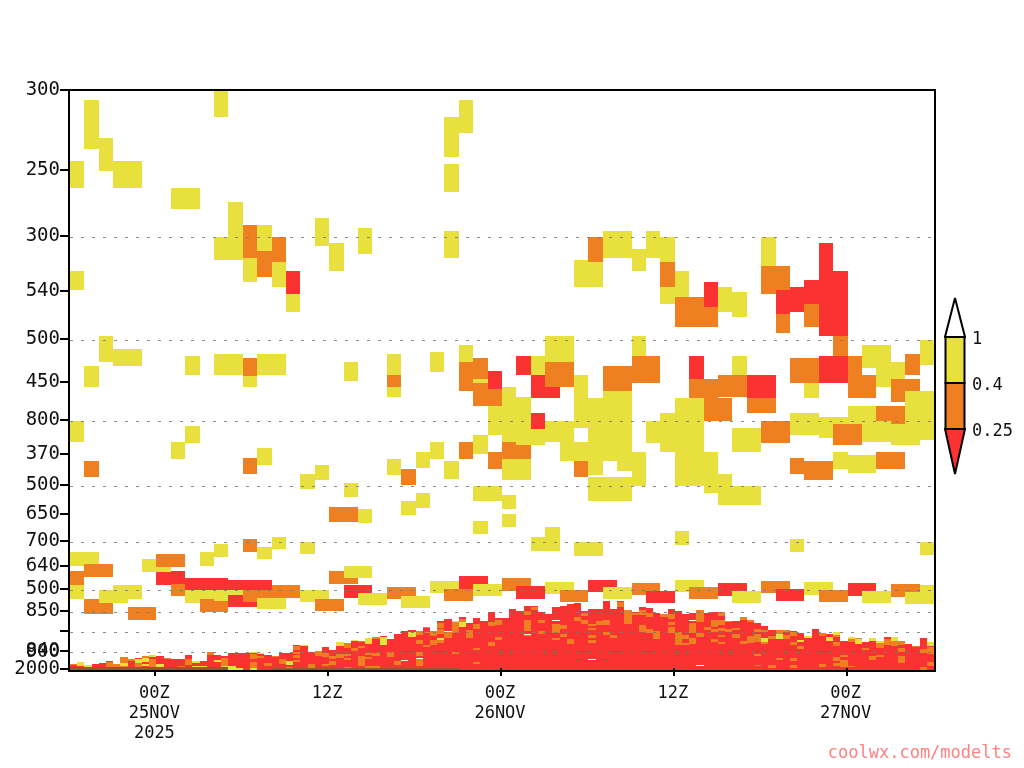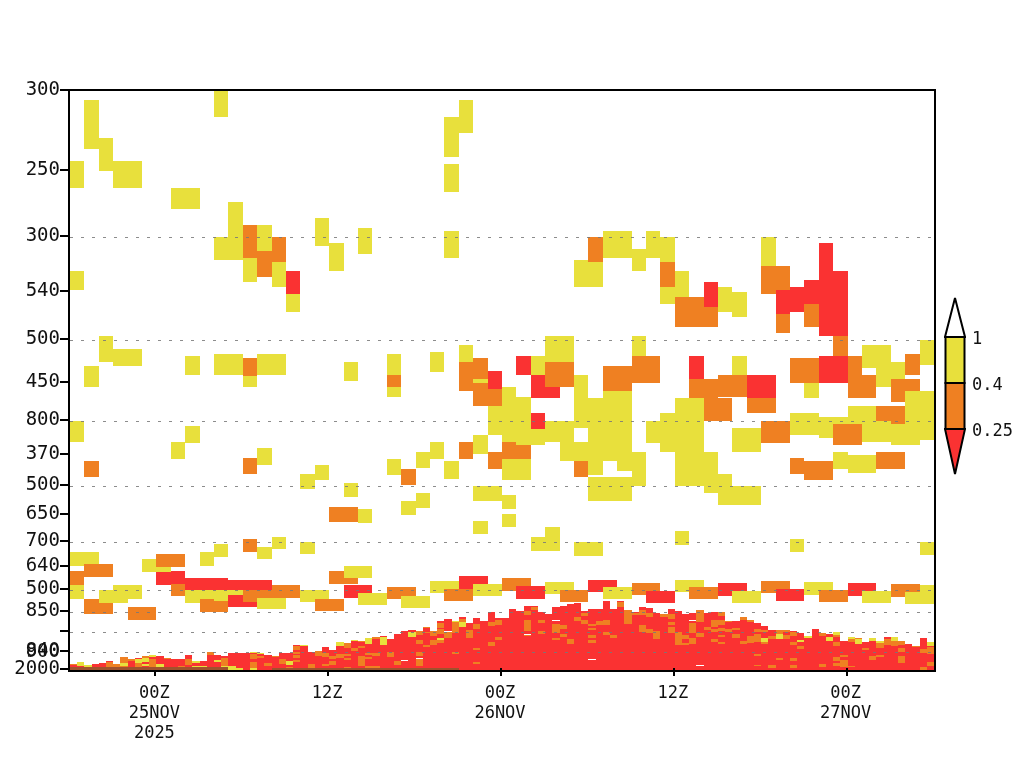--- a/index.html
+++ b/index.html
@@ -1896,14 +1896,15 @@
       <polygon id="cb-over" points="11,2 21,41 1,41" fill="#ffffff" stroke="#000" stroke-width="2"></polygon>
       <rect id="cb-band-0" x="1.5" y="41" width="19" height="46" fill="#e8e03c" stroke="#000" stroke-width="2"></rect>
       <rect id="cb-band-1" x="1.5" y="87" width="19" height="46" fill="#ef8022" stroke="#000" stroke-width="2"></rect>
       <polygon id="cb-under" points="11,178 21,133 1,133" fill="#fa3232" stroke="#000" stroke-width="2"></polygon>
     </svg>
     <div class="cb-label" style="top:34px">1</div>
     <div class="cb-label" style="top:80px">0.4</div>
     <div class="cb-label" style="top:126px">0.25</div>
   </div>
 
+  <div class="watermark">coolwx.com/modelts</div>
 
 </div>
 
 </body></html>

